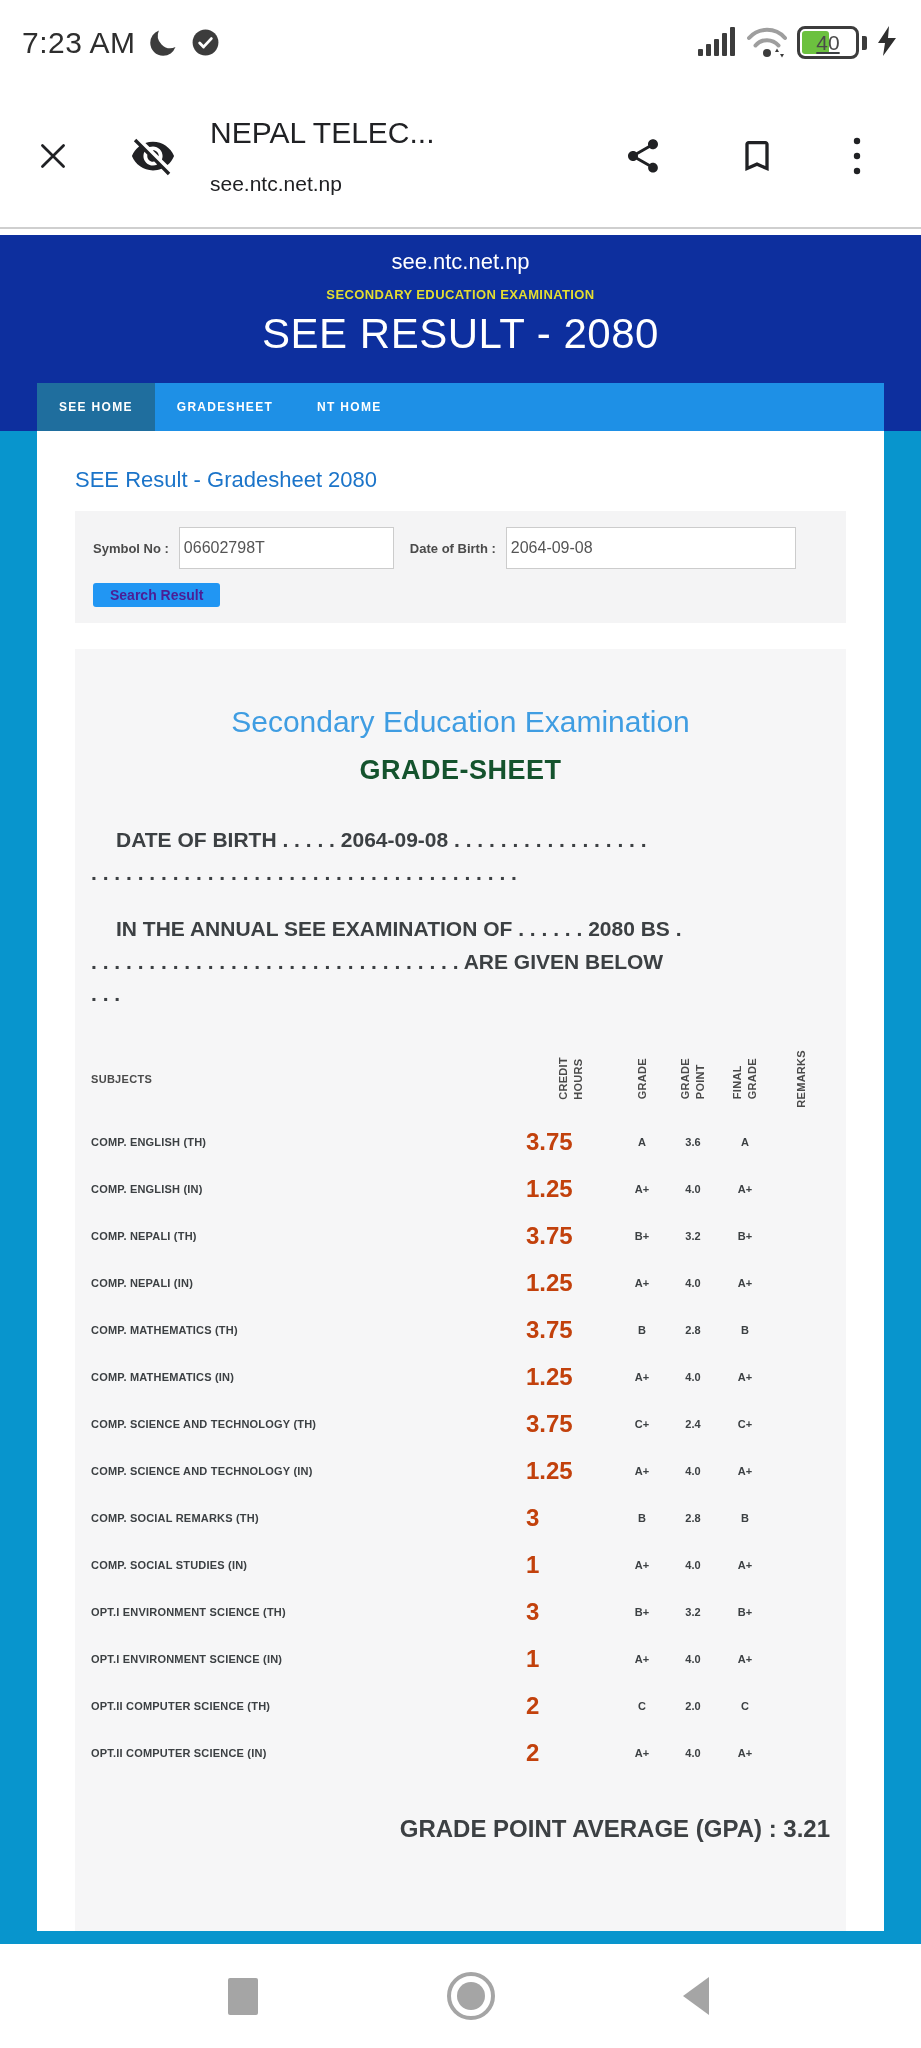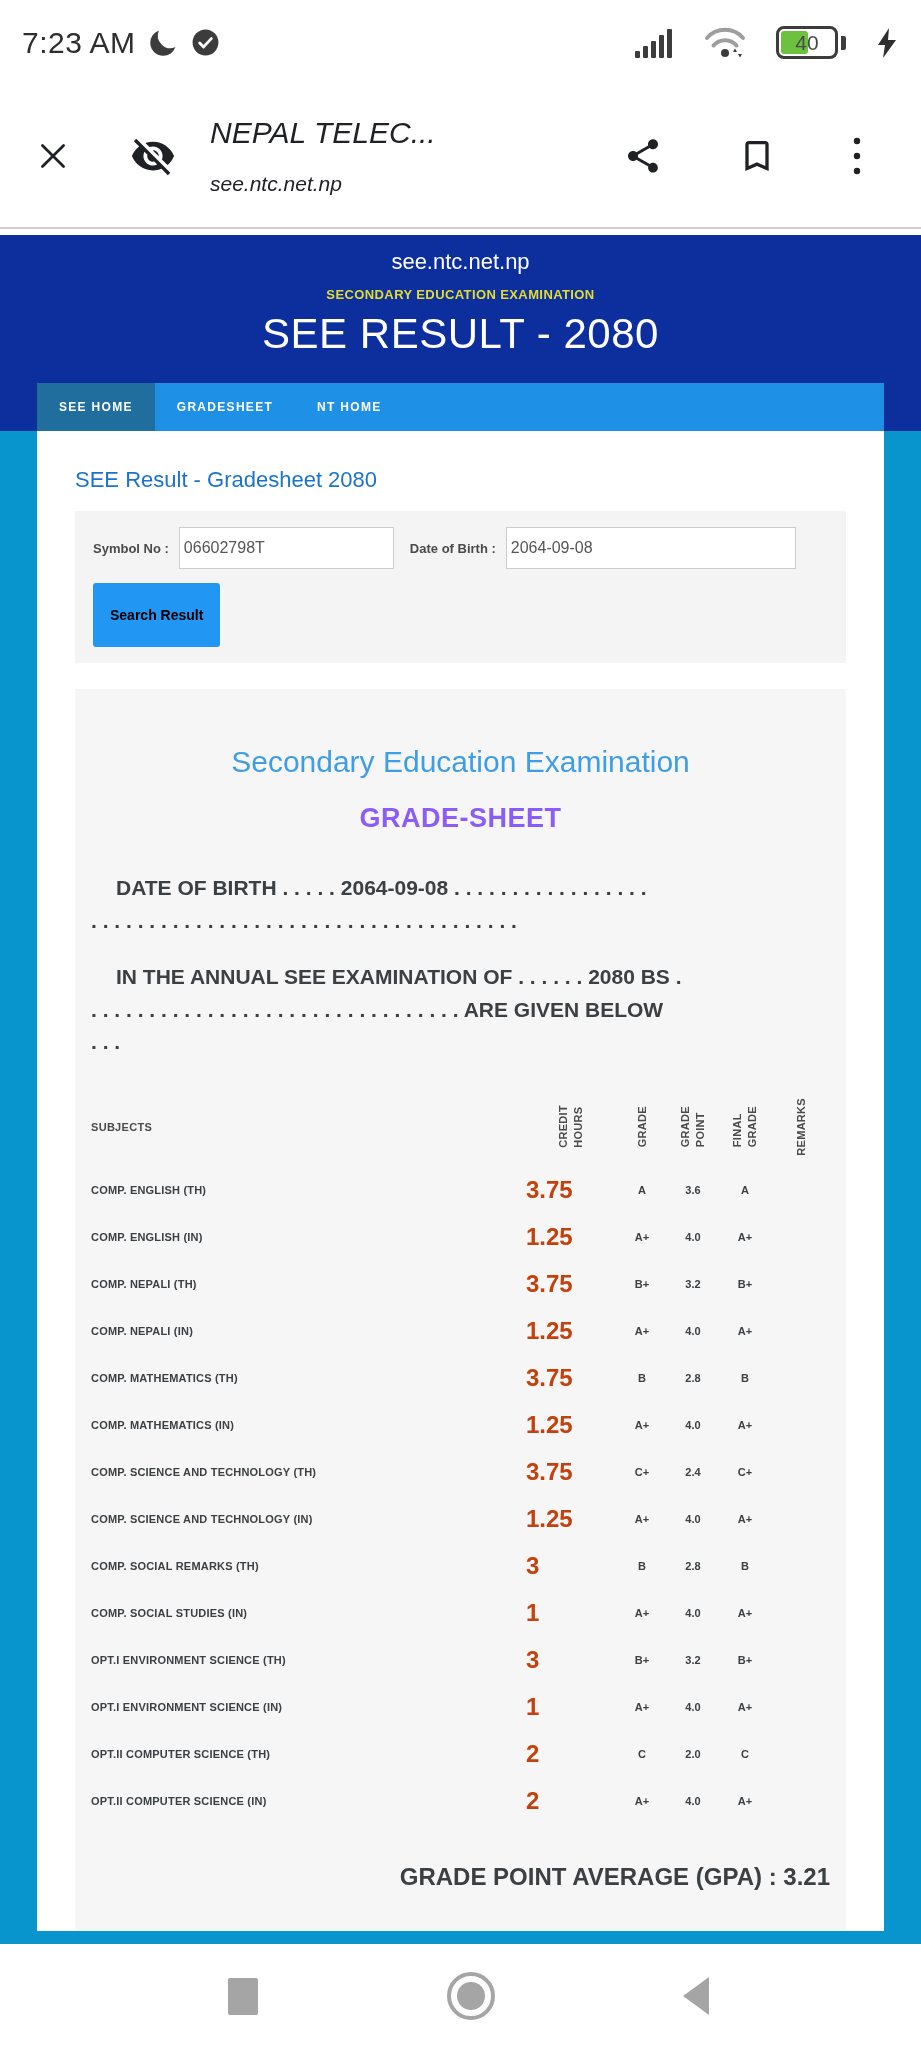--- a/index.html
+++ b/index.html
@@ -10,36 +10,36 @@
     background:#fff; overflow:hidden;
     color:#3c4043;
   }
   
   .status-bar {
     height:85px; background:#fff;
     display:flex; align-items:center; padding:0 22px;
   }
   .sb-left { display:flex; align-items:center; gap:10px; }
   .sb-time { font-size:30px; font-weight:500; color:#2e2e2e; letter-spacing:0.5px; }
-  .sb-right { margin-left:auto; display:flex; align-items:center; gap:29px; }
+  .sb-right { margin-left:auto; display:flex; gap:8px;text-decoration:underline; }
   .battery-wrap { display:flex; align-items:center; gap:3px; }
   .battery {
     width:62px; height:33px; border:3px solid #3c3c3c; border-radius:8px;
     position:relative; display:flex; align-items:center; justify-content:center;
     overflow:hidden; background:#fff;
   }
   .battery-fill { position:absolute; left:2px; top:2px; bottom:2px; width:27px; background:#6cc13f; border-radius:3px; }
   .battery-text { position:relative; font-size:21px; font-weight:500; color:#4a4a4a; z-index:2; }
   .battery-nub { width:5px; height:14px; background:#3c3c3c; border-radius:0 2px 2px 0; }
   
   .browser-bar {
     height:144px; background:#fff; border-bottom:2px solid #cfcfcf;
     display:flex; align-items:center; padding:0 34px;
   }
-  .bb-title-block { margin-left:34px; display:flex; flex-direction:column; gap:22px; min-width:0;font-style:italic; }
+  .bb-title-block { margin-left:34px; display:flex; flex-direction:column; gap:22px; min-width:0; }
   .bb-title { font-size:30px; color:#202124; white-space:nowrap; }
   .bb-url { font-size:21px; color:#202124; }
   .bb-icon { display:flex; align-items:center; justify-content:center; }
   .bb-eye { margin-left:58px; }
   .bb-right { margin-left:auto; display:flex; align-items:center; gap:74px; margin-right:24px; }
   .white-gap { height:6px; background:#fff; }
   
   .site-header {
     height:196px; background:#0d2f9e; position:relative;
     display:flex; flex-direction:column; align-items:center;
@@ -64,27 +64,27 @@
   .form-box { background:#f4f4f5; padding:16px 18px 16px; }
   .form-row { display:flex; align-items:center; }
   .form-label { font-size:13px; font-weight:700; color:#4a4a4a; white-space:nowrap; }
   .form-input {
     height:42px; border:1px solid #ccc; background:#fff; font-family:"Liberation Sans",sans-serif;
     font-size:16px; color:#555; padding:0 4px; margin-left:10px; outline:none;
   }
   .input-symbol { width:215px; margin-right:16px; }
   .input-dob { width:290px; }
   .search-btn {
-    margin-top:14px; background:#2196f3; color:#000000; border:none; border-radius:3px;
+    margin-top:14px; background:#2196f3; color:#4c1d95; border:none; border-radius:3px;
     font-family:"Liberation Sans",sans-serif; font-size:14px; font-weight:700;
-    padding:24px 17px; cursor:pointer; display:inline-block; width:fit-content;
+    padding:4px 17px; cursor:pointer; display:inline-block; width:fit-content;
   }
   .sheet-box { background:#f6f6f7; margin-top:26px; flex:1; padding:56px 16px 0; overflow:hidden; }
   .org-title { text-align:center; color:#3f9de2; font-size:30px; font-weight:500; }
-  .doc-title { text-align:center; color:#8b5cf6; font-size:27px; font-weight:700; margin-top:24px; letter-spacing:0.5px; }
+  .doc-title { text-align:center; color:#14532d; font-size:27px; font-weight:700; margin-top:16px; letter-spacing:0.5px; }
   .paras { margin-top:38px; font-size:21px; font-weight:700; color:#3c4043; line-height:1.55; }
   .para { margin-bottom:24px; }
   .para-line.first { padding-left:25px; }
   
   .grades-table { margin-top:28px; }
   .g-row {
     display:grid; grid-template-columns:1fr 90px 52px 50px 54px 58px;
     align-items:center; height:47px;
   }
   .g-header { height:80px; }

